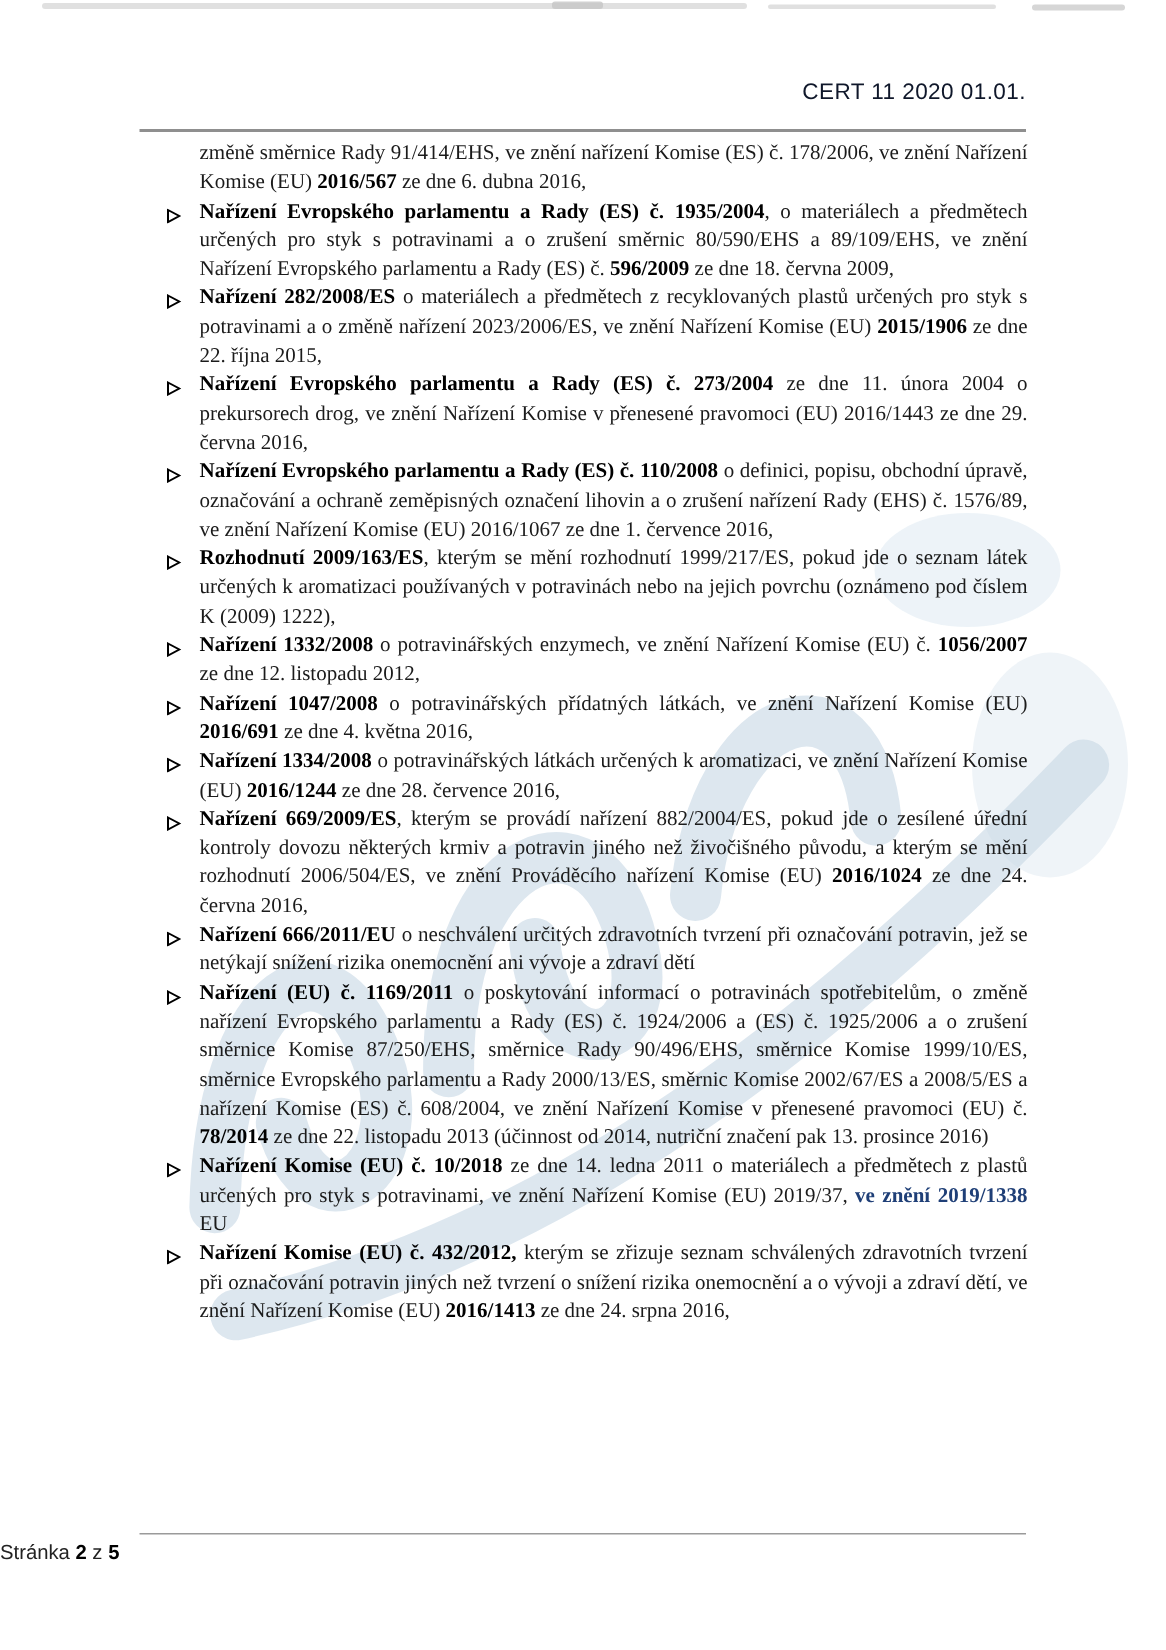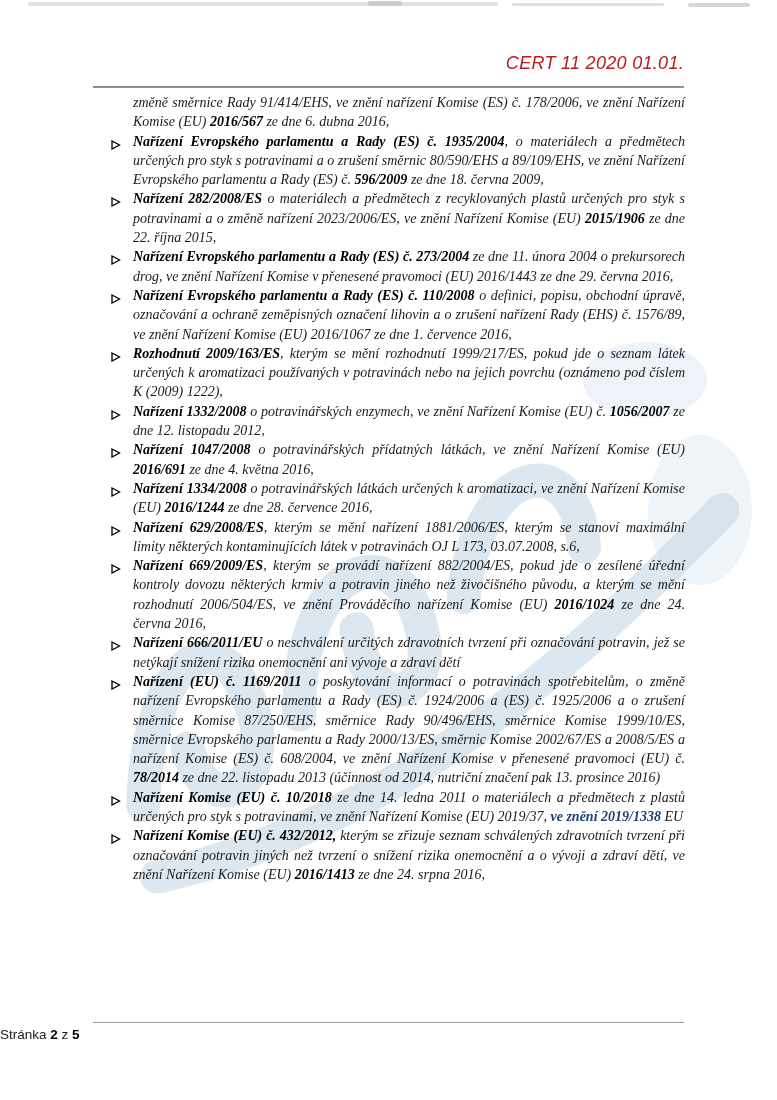--- a/index.html
+++ b/index.html
@@ -14,33 +14,33 @@
   .a2 { left:368px; top:1px; width:34px;  height:5px; background:#c6c6c6; opacity:.8; }
   .a3 { left:512px; top:3px; width:152px; height:3px; background:#e0e0e0; }
   .a4 { left:688px; top:3px; width:62px;  height:4px; background:#d6d6d6; }
 
   
   .watermark { position:absolute; left:0; top:240px; width:777px; height:690px; pointer-events:none; }
 
   
   .doc-code {
     position:absolute; top:53px; right:93px;
-    font-family:"Liberation Sans", sans-serif; font-style:italic;
-    font-size:18px; color:#b91c1c; letter-spacing:.3px;
+    font-family:"Liberation Sans", sans-serif; 
+    font-size:15px; color:#0f172a; letter-spacing:.3px;
   }
   .rule { position:absolute; left:93px; width:591px; background:#8f8f8f; }
   .rule-top { top:86px; height:2px; }
   .rule-bottom { top:1022px; height:1px; background:#9a9a9a; }
 
   
   .content {
     position:absolute; left:110px; top:93px; width:575px;
     font-size:14px; line-height:19.3px; text-align:justify;
   }
-  .item { position:relative; padding-left:23px;font-style:italic; }
+  .item { position:relative; padding-left:23px; }
   .bullet { position:absolute; left:1px; top:4px; width:10px; height:10px; }
   .seg-b  { font-weight:bold; color:#000; }
   .seg-bb { font-weight:bold; color:#1f3f77; }
 
   
   .footer {
     position:absolute; top:1027px; left:0; width:777px; text-align:left;
     font-family:"Liberation Sans", sans-serif; font-size:13.5px; color:#222;
   }
   .footer b { font-weight:bold; color:#000; }
@@ -90,23 +90,20 @@
             <path d="M1 1 L8.5 5 L1 9 Z" fill="none" stroke="#000" stroke-width="1.3"></path>
           </svg></span><span><span class="seg-b">Nařízení 1332/2008</span><span> o potravinářských enzymech, ve znění Nařízení Komise (EU) č. </span><span class="seg-b">1056/2007</span><span> ze dne 12. listopadu 2012,</span></span></div>
       <div class="item"><span class="bullet"><svg width="10" height="10" viewBox="0 0 10 10">
             <path d="M1 1 L8.5 5 L1 9 Z" fill="none" stroke="#000" stroke-width="1.3"></path>
           </svg></span><span><span class="seg-b">Nařízení 1047/2008</span><span> o potravinářských přídatných látkách, ve znění Nařízení Komise (EU) </span><span class="seg-b">2016/691</span><span> ze dne 4. května 2016,</span></span></div>
       <div class="item"><span class="bullet"><svg width="10" height="10" viewBox="0 0 10 10">
             <path d="M1 1 L8.5 5 L1 9 Z" fill="none" stroke="#000" stroke-width="1.3"></path>
           </svg></span><span><span class="seg-b">Nařízení 1334/2008</span><span> o potravinářských látkách určených k aromatizaci, ve znění Nařízení Komise (EU) </span><span class="seg-b">2016/1244</span><span> ze dne 28. července 2016,</span></span></div>
       <div class="item"><span class="bullet"><svg width="10" height="10" viewBox="0 0 10 10">
             <path d="M1 1 L8.5 5 L1 9 Z" fill="none" stroke="#000" stroke-width="1.3"></path>
-          </svg></span><span><span class="seg-b">Nařízení 629/2008/ES</span><span>, kterým se mění nařízení 1881/2006/ES, kterým se stanoví maximální limity některých kontaminujících látek v potravinách OJ L 173, 03.07.2008, s.6,</span></span></div>
-      <div class="item"><span class="bullet"><svg width="10" height="10" viewBox="0 0 10 10">
-            <path d="M1 1 L8.5 5 L1 9 Z" fill="none" stroke="#000" stroke-width="1.3"></path>
           </svg></span><span><span class="seg-b">Nařízení 669/2009/ES</span><span>, kterým se provádí nařízení 882/2004/ES, pokud jde o zesílené úřední kontroly dovozu některých krmiv a potravin jiného než živočišného původu, a kterým se mění rozhodnutí 2006/504/ES, ve znění Prováděcího nařízení Komise (EU) </span><span class="seg-b">2016/1024</span><span> ze dne 24. června 2016,</span></span></div>
       <div class="item"><span class="bullet"><svg width="10" height="10" viewBox="0 0 10 10">
             <path d="M1 1 L8.5 5 L1 9 Z" fill="none" stroke="#000" stroke-width="1.3"></path>
           </svg></span><span><span class="seg-b">Nařízení 666/2011/EU</span><span> o neschválení určitých zdravotních tvrzení při označování potravin, jež se netýkají snížení rizika onemocnění ani vývoje a zdraví dětí</span></span></div>
       <div class="item"><span class="bullet"><svg width="10" height="10" viewBox="0 0 10 10">
             <path d="M1 1 L8.5 5 L1 9 Z" fill="none" stroke="#000" stroke-width="1.3"></path>
           </svg></span><span><span class="seg-b">Nařízení (EU) č. 1169/2011</span><span> o poskytování informací o potravinách spotřebitelům, o změně nařízení Evropského parlamentu a Rady (ES) č. 1924/2006 a (ES) č. 1925/2006 a o zrušení směrnice Komise 87/250/EHS, směrnice Rady 90/496/EHS, směrnice Komise 1999/10/ES, směrnice Evropského parlamentu a Rady 2000/13/ES, směrnic Komise 2002/67/ES a 2008/5/ES a nařízení Komise (ES) č. 608/2004, ve znění Nařízení Komise v přenesené pravomoci (EU) č. </span><span class="seg-b">78/2014</span><span> ze dne 22. listopadu 2013 (účinnost od 2014, nutriční značení pak 13. prosince 2016)</span></span></div>
       <div class="item"><span class="bullet"><svg width="10" height="10" viewBox="0 0 10 10">
             <path d="M1 1 L8.5 5 L1 9 Z" fill="none" stroke="#000" stroke-width="1.3"></path>
           </svg></span><span><span class="seg-b">Nařízení Komise (EU) č. 10/2018</span><span> ze dne 14. ledna 2011 o materiálech a předmětech z plastů určených pro styk s potravinami, ve znění Nařízení Komise (EU) 2019/37, </span><span class="seg-bb">ve znění 2019/1338</span><span> EU</span></span></div>

